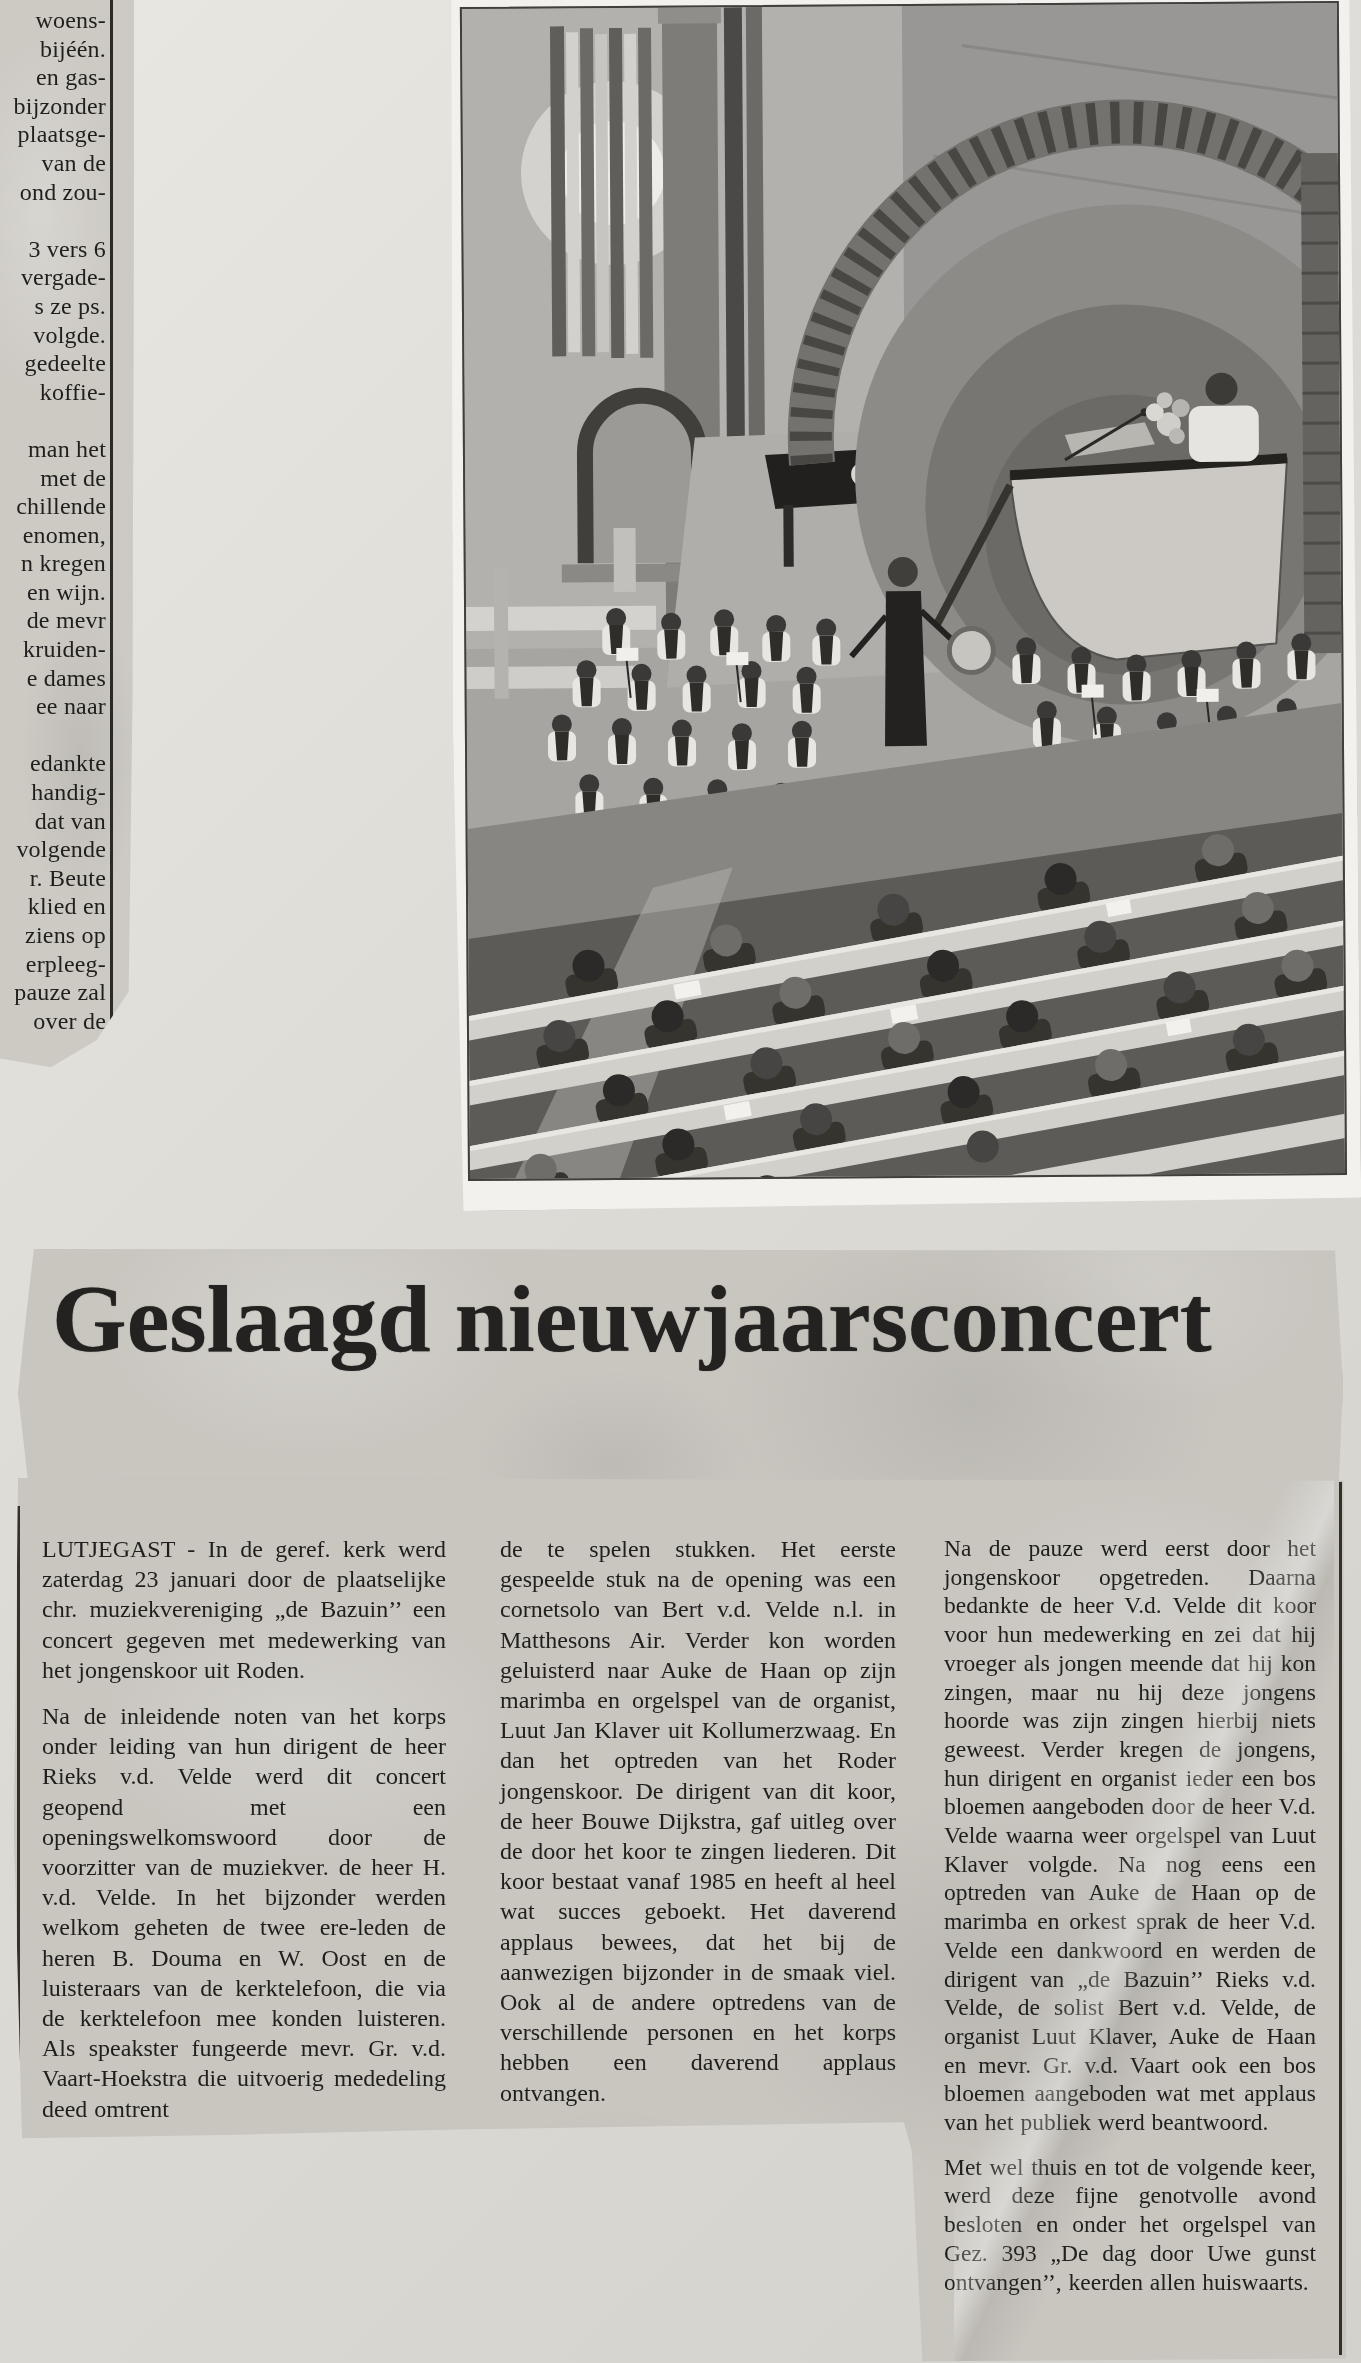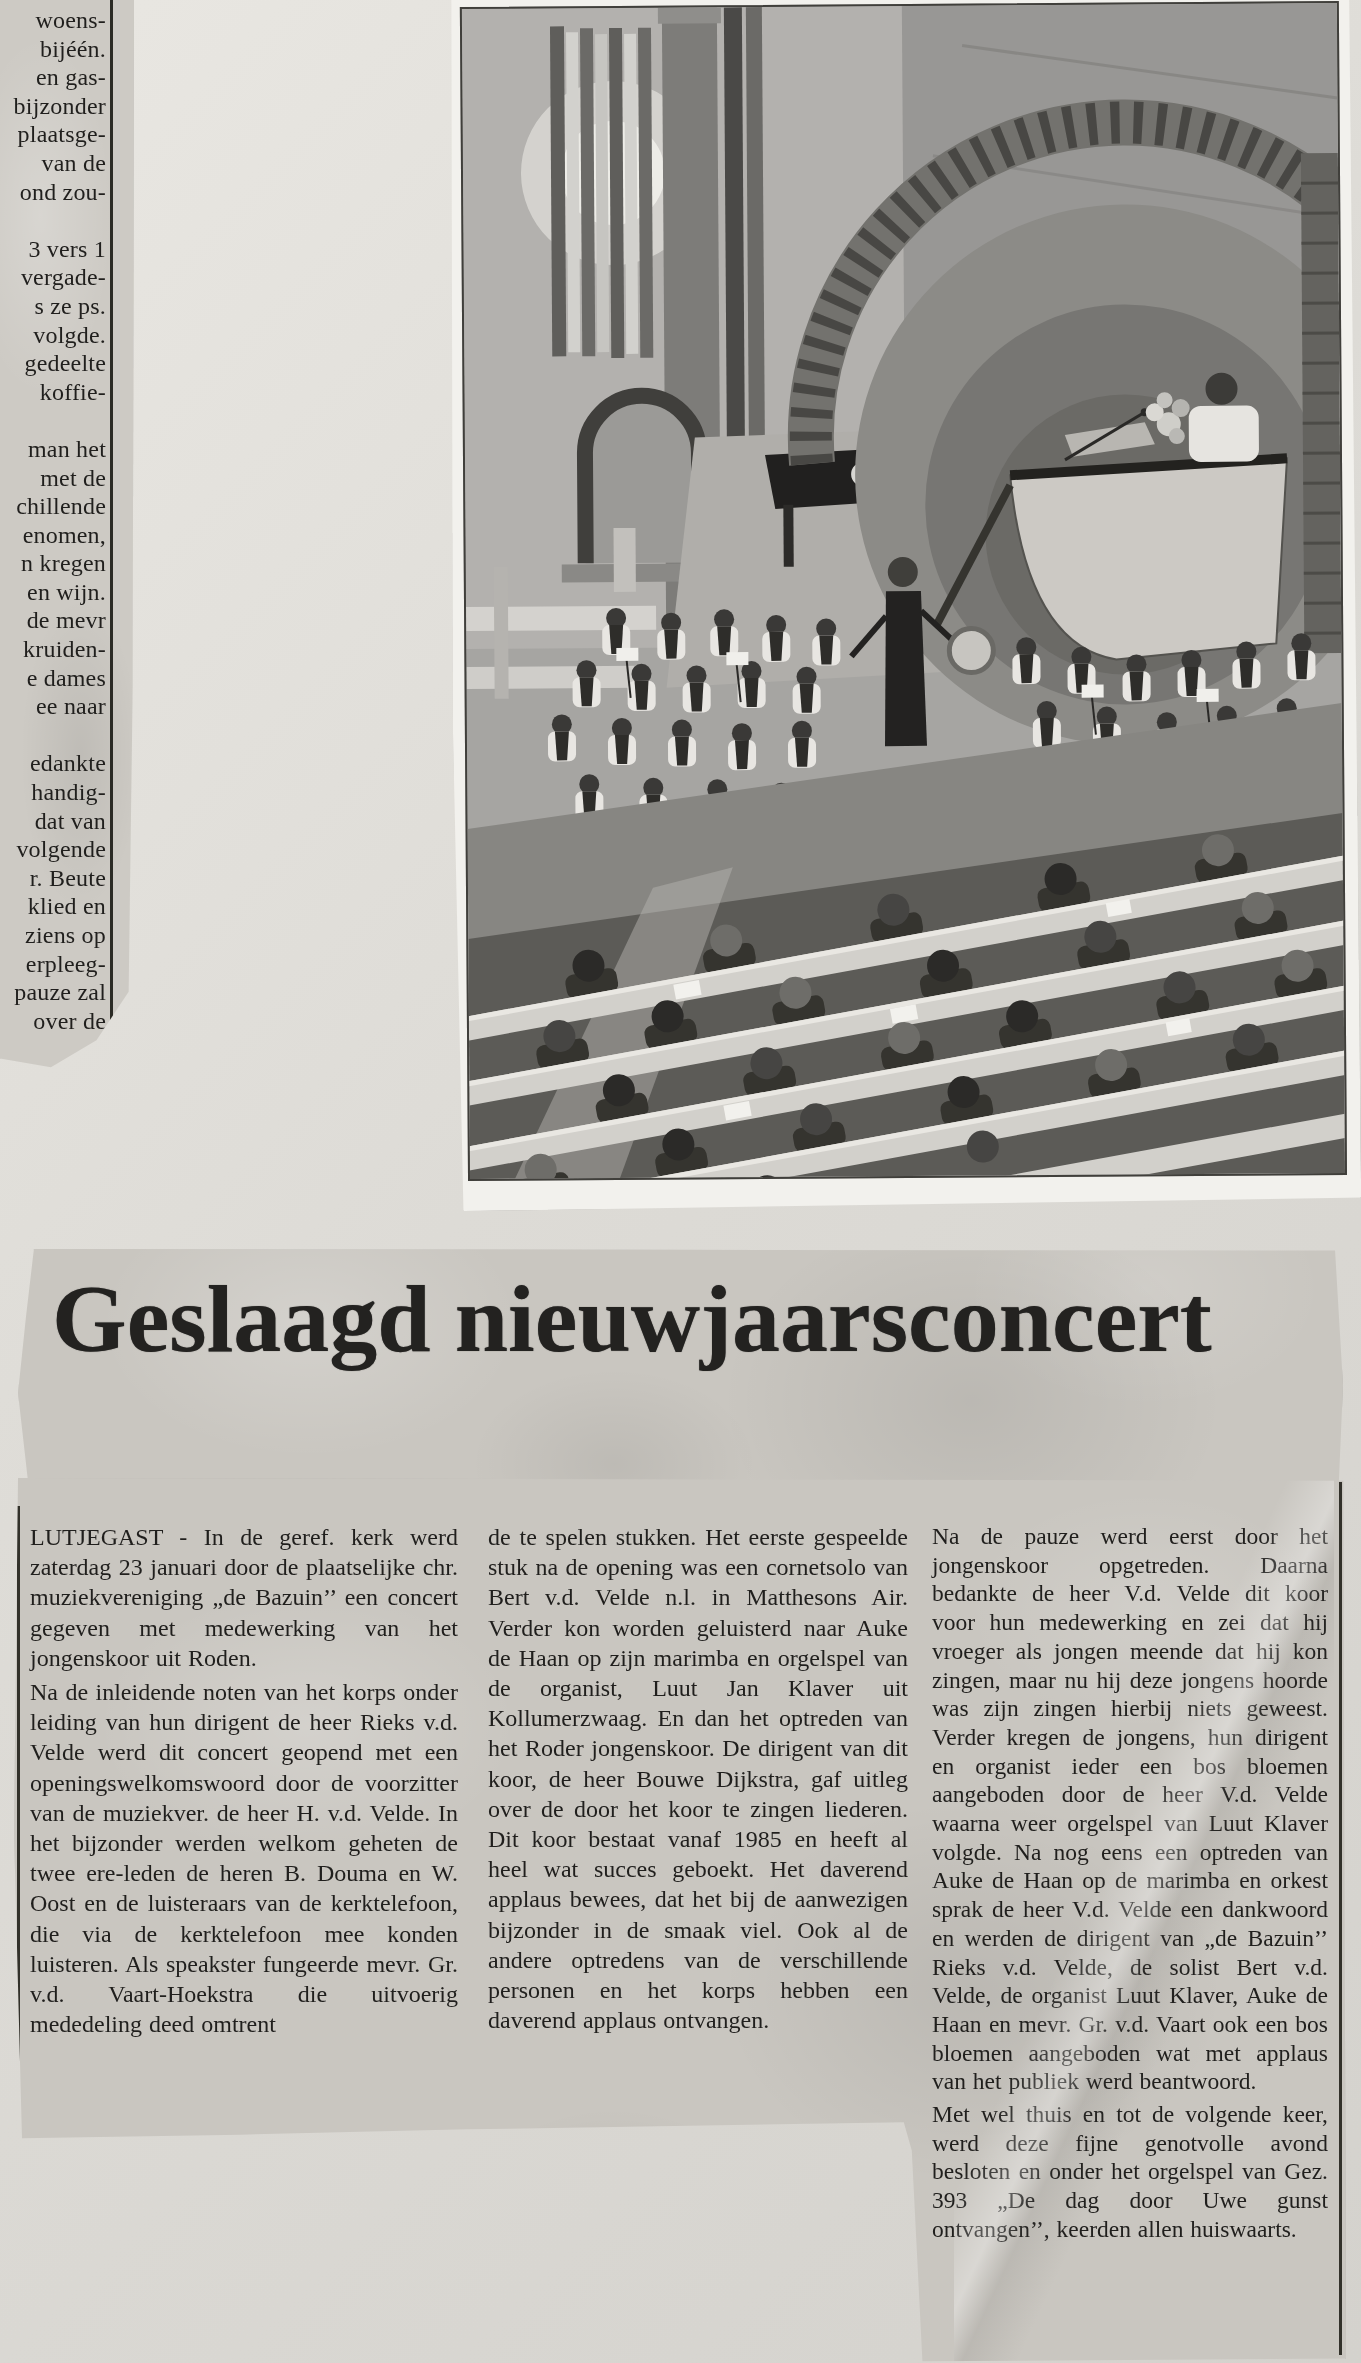--- a/index.html
+++ b/index.html
@@ -52,21 +52,21 @@
   .hl2{margin:0 0 0 8px;}
   
   .body-piece{
     position:absolute;left:14px;top:1478px;width:1332px;height:885px;
     clip-path:polygon(.3% 0,99.8% .3%,100% 99.5%,68.2% 99.8%,67.4% 76%,66.8% 72.8%,34% 73.6%,17% 74.2%,.6% 74.6%,0 40%);
   }
   .col{position:absolute;top:40px;}
   .col-1{left:12px;width:436px;}
   .col-2{left:470px;width:428px;}
   .col-3{left:914px;width:404px;}
-  .para{font-size:24px;line-height:30.2px;text-align:justify;margin:4px;word-spacing:1px;}
+  .para{font-size:24px;line-height:30.2px;text-align:justify;margin:16px;word-spacing:1px;}
   .col-3 .para{font-size:23.5px;line-height:28.7px;}
   .vrule{position:absolute;width:3px;background:#17160f;opacity:.85;}
   .rule-col1-left{left:3px;top:28px;height:636px;}
   .rule-col3-right{left:1325px;top:4px;height:873px;}
   .crease{position:absolute;left:940px;top:0;width:380px;height:100%;
     background:linear-gradient(115deg,transparent 42%,rgba(255,255,255,.30) 49%,rgba(90,88,84,.12) 53%,transparent 60%);
     pointer-events:none;}
 </style>
 </head>
 <body>
@@ -74,21 +74,21 @@
 <div class="left-strip">
   <div class="frag-lines">
       <div class="frag-line">woens-</div>
       <div class="frag-line">bijéén.</div>
       <div class="frag-line">en gas-</div>
       <div class="frag-line">bijzonder</div>
       <div class="frag-line">plaatsge-</div>
       <div class="frag-line">van de</div>
       <div class="frag-line">ond zou-</div>
       <div class="frag-line gap"></div>
-      <div class="frag-line">3 vers 1</div>
+      <div class="frag-line">3 vers 6</div>
       <div class="frag-line">vergade-</div>
       <div class="frag-line">s ze ps.</div>
       <div class="frag-line">volgde.</div>
       <div class="frag-line">gedeelte</div>
       <div class="frag-line">koffie-</div>
       <div class="frag-line gap"></div>
       <div class="frag-line">man het</div>
       <div class="frag-line">met de</div>
       <div class="frag-line">chillende</div>
       <div class="frag-line">enomen,</div>

